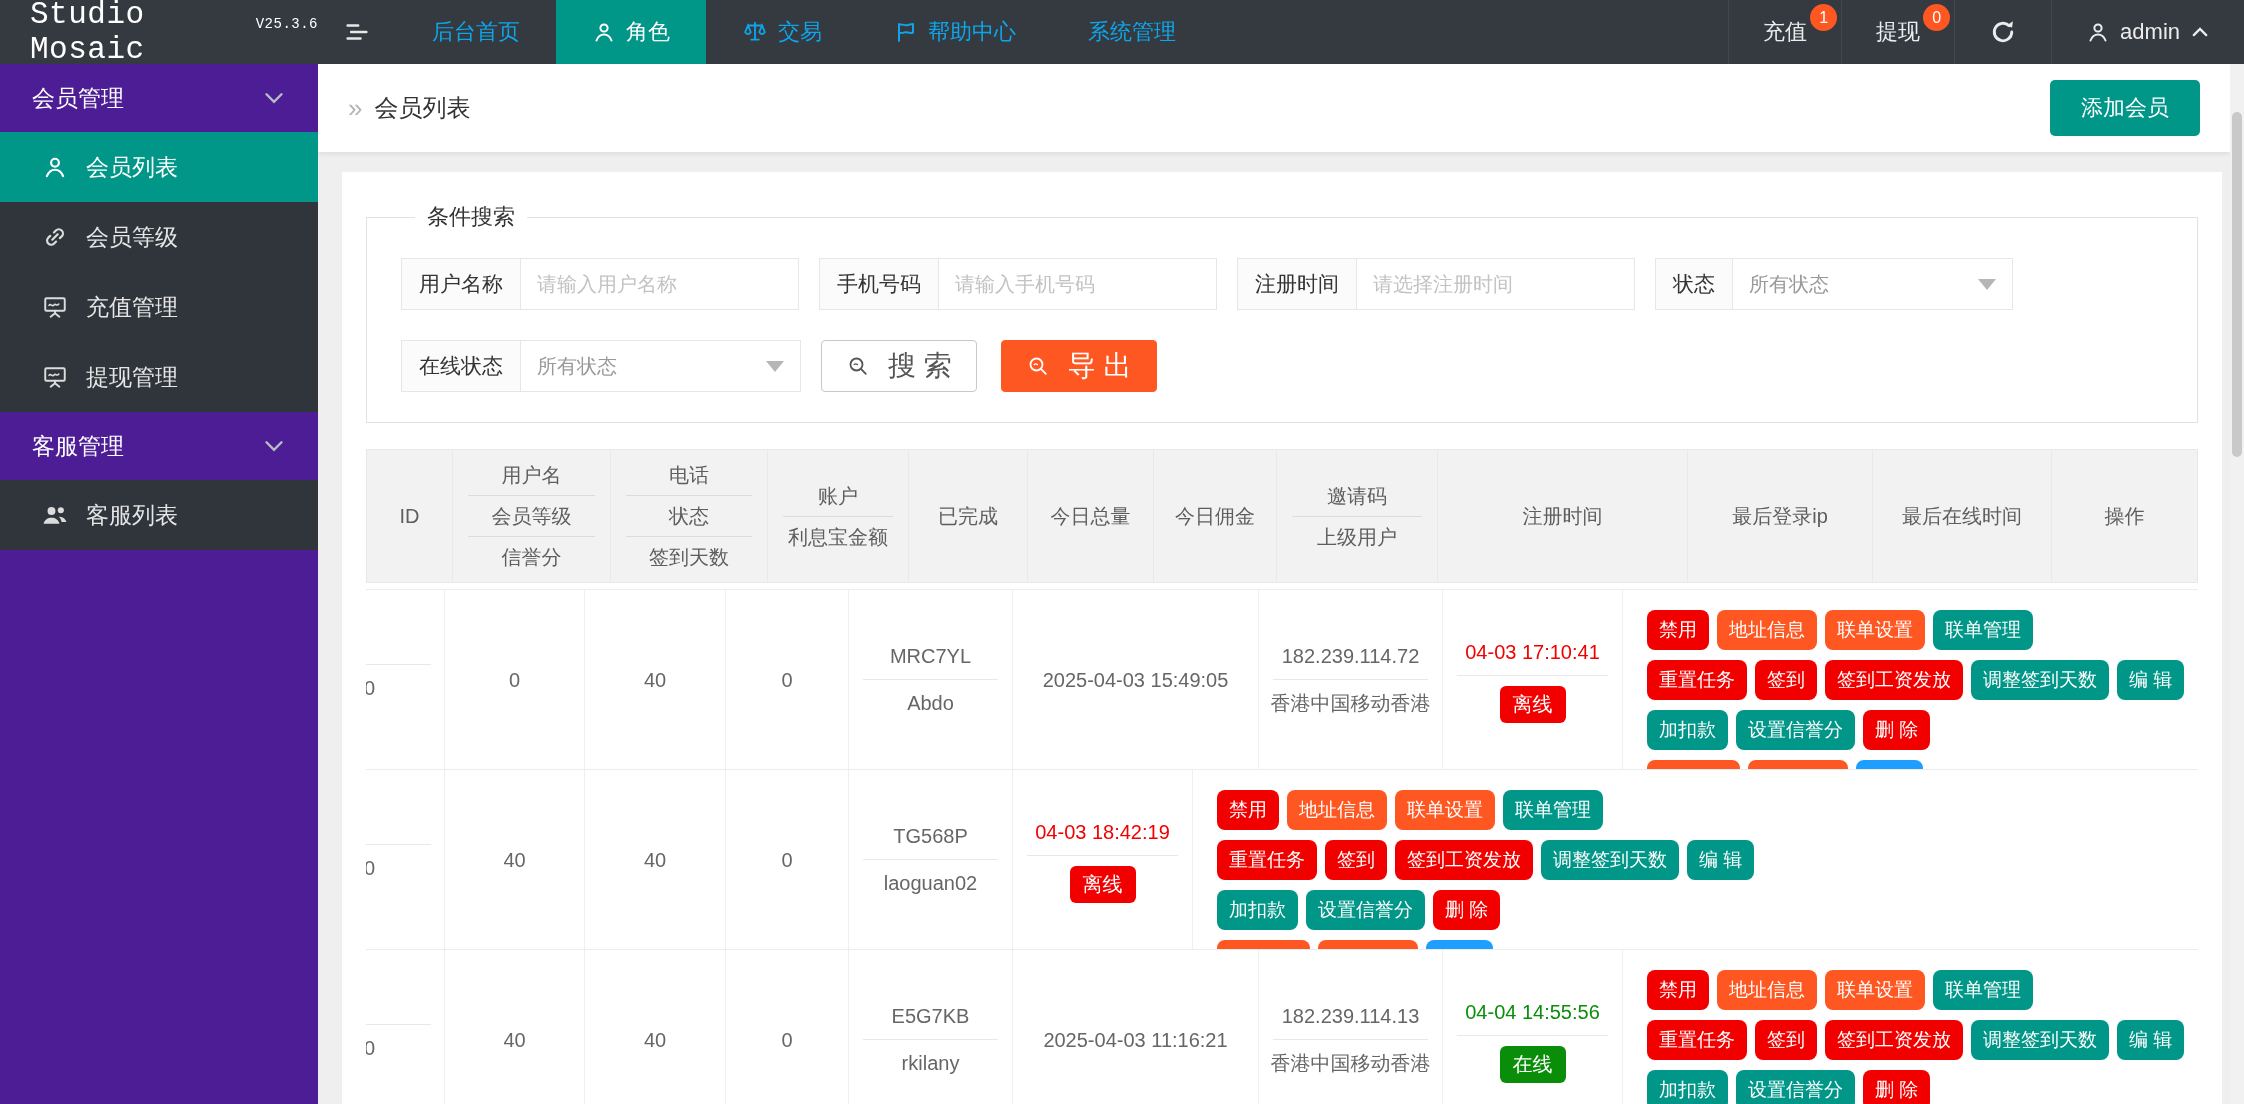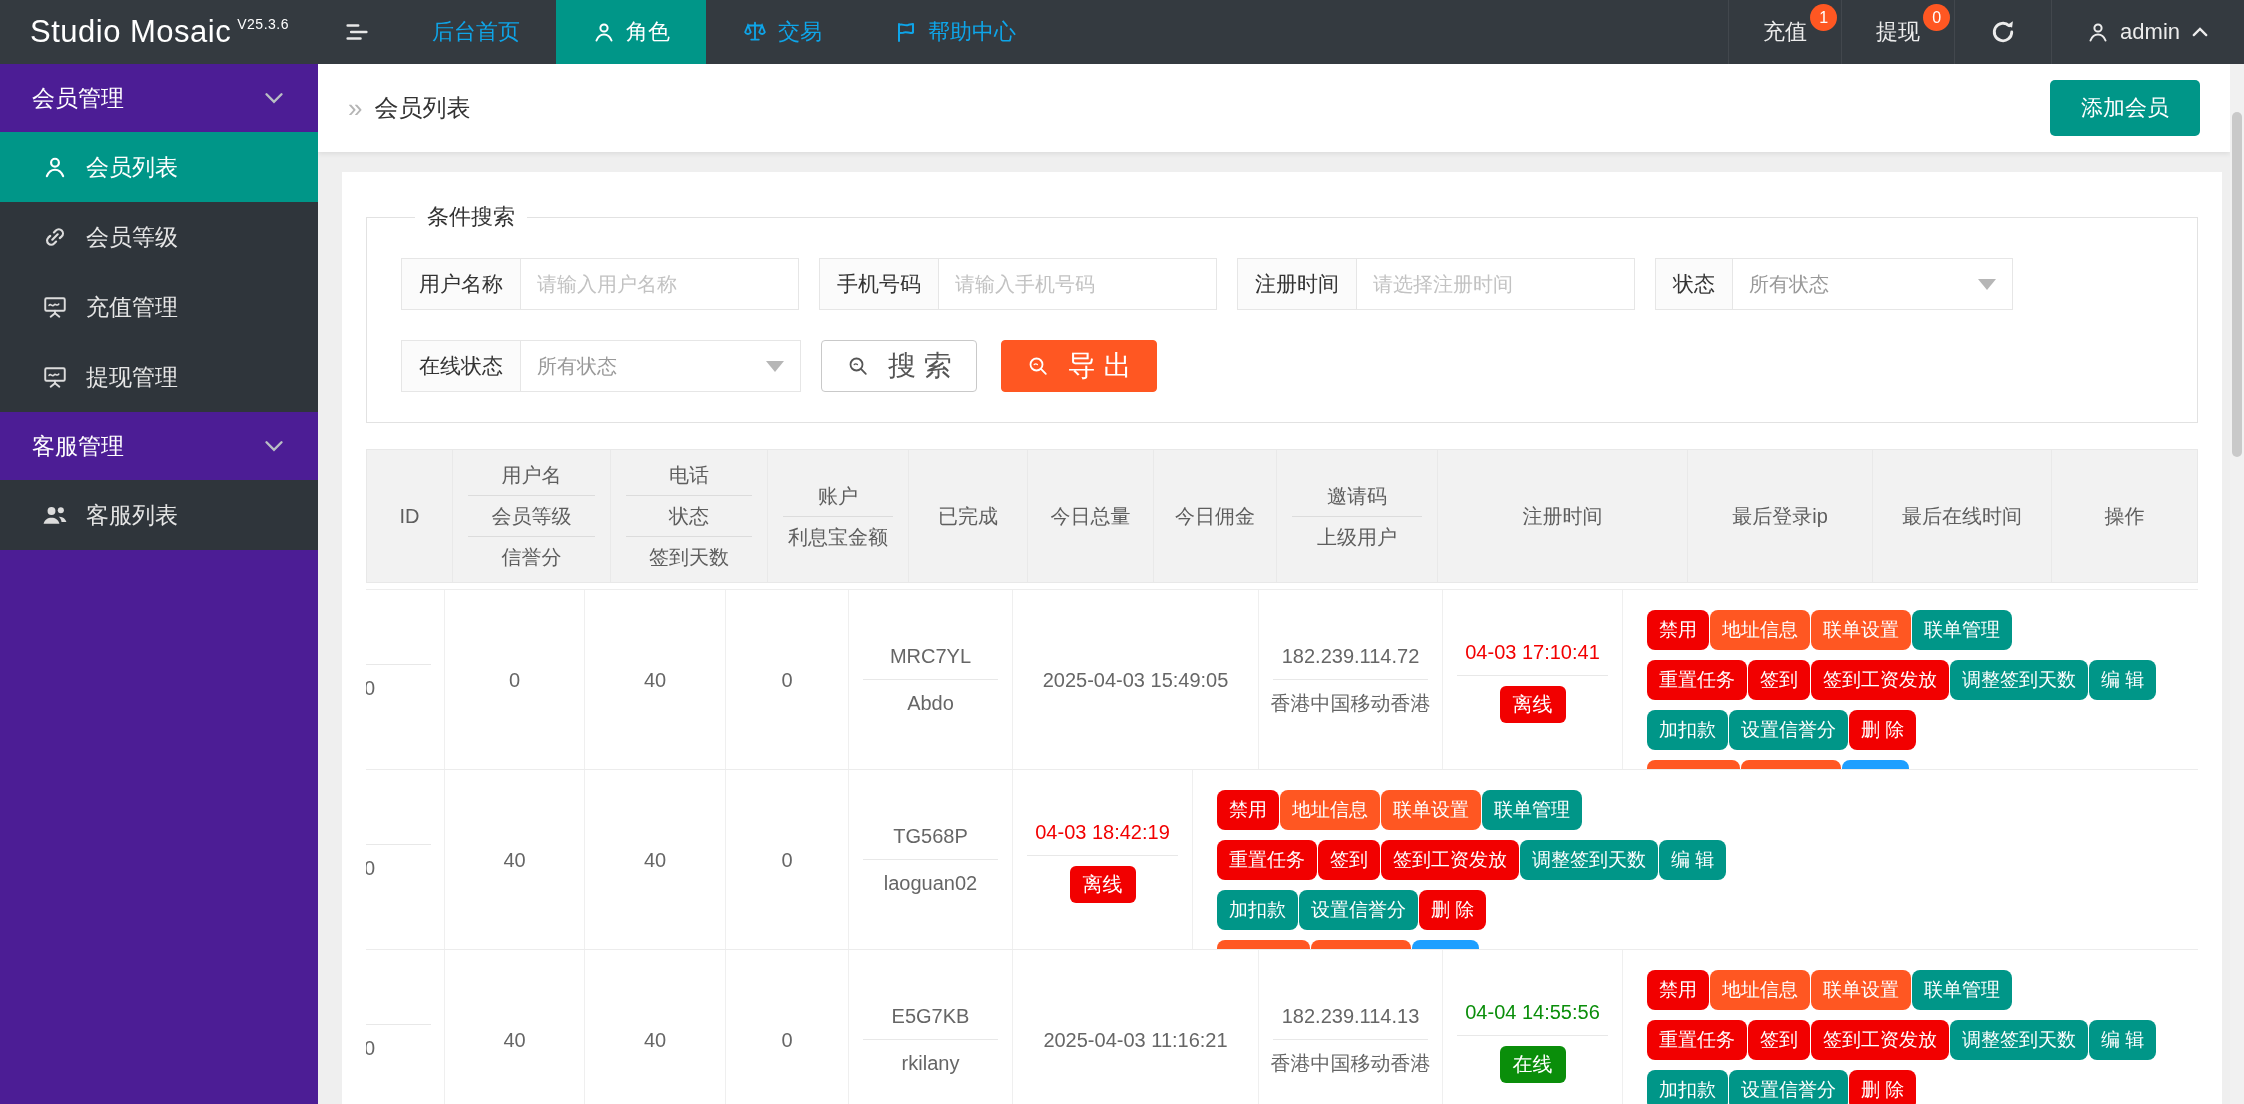--- a/index.html
+++ b/index.html
@@ -4,21 +4,21 @@
 <style>
   * { margin:0; padding:0; box-sizing:border-box; }
   html,body { width:2244px; height:1104px; overflow:hidden; background:#efefef;
     font-family:"Liberation Sans","DejaVu Sans",sans-serif; }
   .app { position:relative; width:2244px; height:1104px; }
 
   
   .topbar { position:absolute; left:0; top:0; width:100%; height:64px;
     background:#343a40; display:flex; align-items:stretch; z-index:30; }
   .logo-area { width:318px; display:flex; align-items:center; padding-left:30px;
-    color:#fff; font-size:31px; letter-spacing:.5px; flex:none; }
+    color:#fff; font-size:31px; letter-spacing:.5px; flex:none;font-family:Liberation Mono, monospace; }
   .logo-area sup { font-size:14px; margin-left:6px; transform:translateY(-8px); }
   .collapse-btn { width:78px; display:flex; align-items:center; justify-content:center;
     color:#e8e8e8; cursor:pointer; flex:none; }
   .top-nav { display:flex; align-items:stretch; }
   .nav-item { display:flex; align-items:center; gap:10px; padding:0 36px;
     color:#0ea5e9; font-size:22px; cursor:pointer; }
   .nav-item.active { background:#009688; color:#fff; }
   .topbar-right { margin-left:auto; display:flex; align-items:stretch; }
   .top-action { position:relative; display:flex; align-items:center; gap:10px; padding:0 34px;
     color:#ececec; font-size:22px; cursor:pointer; border-left:1px solid rgba(255,255,255,.07); }
@@ -97,21 +97,21 @@
   .bc4{width:164px;} .bc5{width:246px;} .bc6{width:184px;} .bc7{width:180px;}
   .bc8{flex:1; border-right:none; align-items:flex-start; justify-content:flex-start;
        padding:20px 10px 0 24px; }
   .bc0 .clip-inner{ width:150px; margin-left:-71px; display:flex; flex-direction:column;
        align-items:stretch; justify-content:center; height:100%; text-align:center; }
   .bc4 .line, .bc6 .line, .bc7 .line { max-width:100%; }
   .stackcell { display:flex; flex-direction:column; justify-content:center;
        align-items:stretch; text-align:center; width:100%; }
   .status-badge { display:inline-block; margin:2px auto 0; color:#fff; font-size:20px;
        padding:5px 13px; border-radius:6px; }
-  .act-line { display:flex; gap:1px; margin-bottom:10px; }
+  .act-line { display:flex; gap:8px; margin-bottom:10px; }
   .act-btn { border:none; border-radius:8px; color:#fff; font-size:19px; padding:7px 12px;
        white-space:nowrap; cursor:pointer; font-family:inherit; }
 
   
   .v-scroll { position:absolute; right:0; top:64px; width:14px; bottom:0; background:#f1f1f1; }
   .v-thumb { position:absolute; top:48px; left:2px; width:10px; height:345px;
        background:#c9c9c9; border-radius:6px; }
 
   svg { display:block; }
 </style>
@@ -153,20 +153,23 @@
         <span>交易</span>
       </div>
       <div class="nav-item">
         <span class="icon">
           <svg width="24" height="24" viewBox="0 0 24 24" fill="none" stroke="currentColor" stroke-width="2" stroke-linecap="round" stroke-linejoin="round">
               <path d="M5 21V4"></path>
               <path d="M5 5c3-1.8 6.2 1.6 9.5-.2L19 4v8.5c-3.3 1.8-6.5-1.6-9.5.2L5 13z"></path>
             </svg>
         </span>
         <span>帮助中心</span>
+      </div>
+      <div class="nav-item">
+        <span>系统管理</span>
       </div>
     </nav>
     <div class="topbar-right">
       <div class="top-action">
         <span>充值</span>
         <span class="badge">1</span>
       </div>
       <div class="top-action">
         <span>提现</span>
         <span class="badge">0</span>

